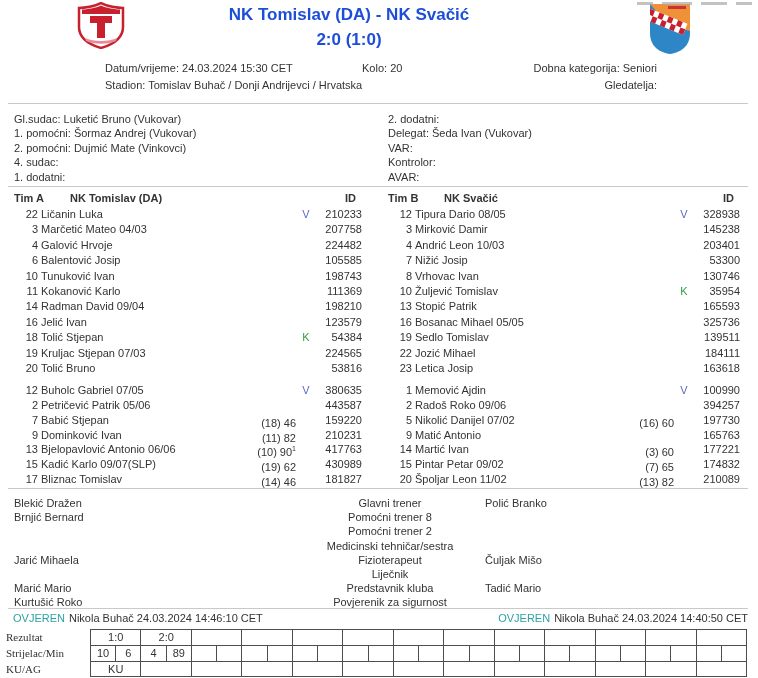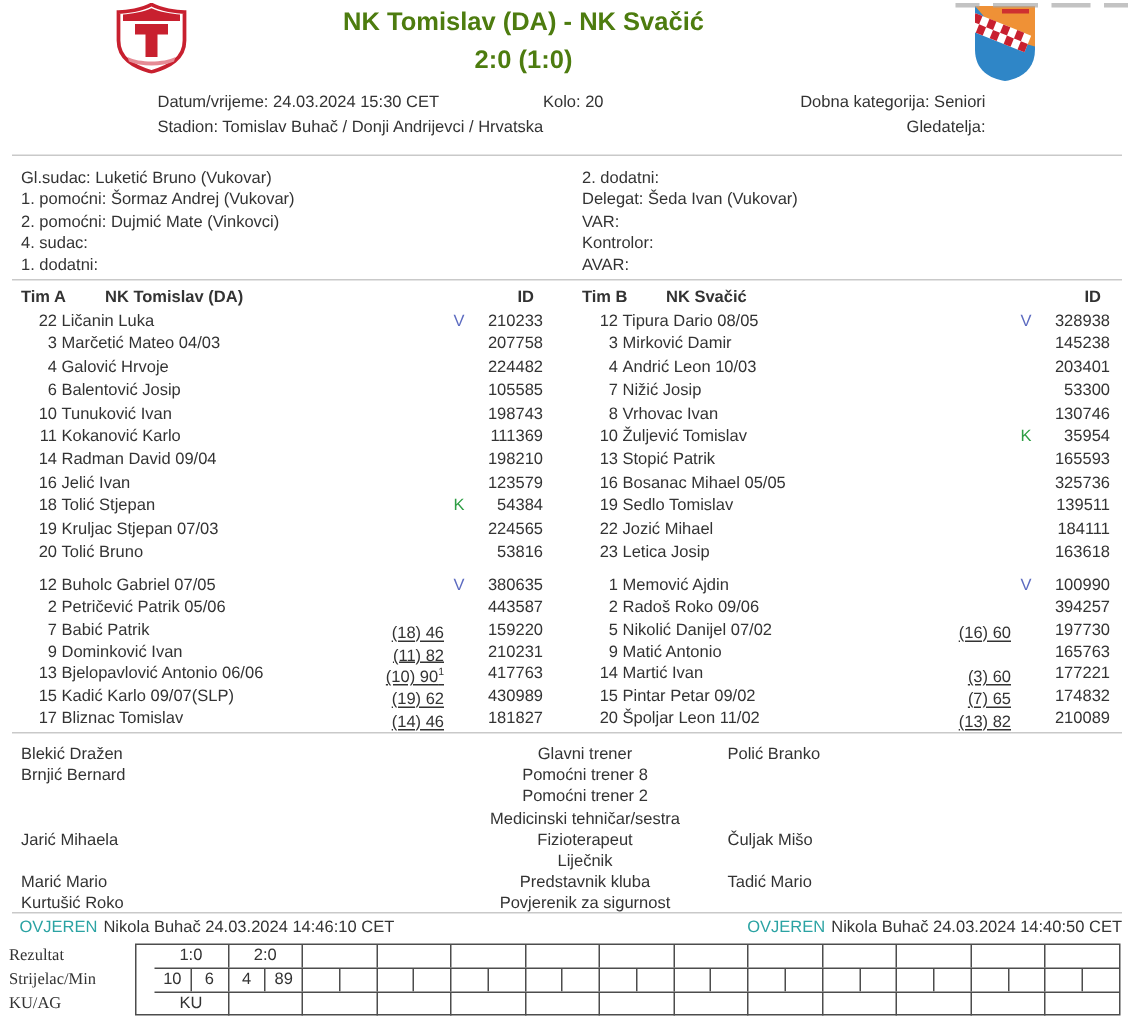--- a/index.html
+++ b/index.html
@@ -7,40 +7,40 @@
     width:758px;height:678px;position:relative;background:#ffffff;
     font-family:"Liberation Sans", sans-serif;font-size:11px;color:#333;
     overflow:hidden;
   }
   .sep{position:absolute;left:8px;right:10px;height:0;border-top:1px solid #c9c9c9;}
   
   .crest{position:absolute;}
   #crest-left{left:75px;top:2px;}
   #crest-right{left:648px;top:3px;}
   .titles{position:absolute;left:110px;right:170px;top:2px;text-align:center;}
-  .title,.score{font-size:17px;font-weight:bold;line-height:25px;color:#4d7c0f;}
+  .title,.score{font-size:17px;font-weight:bold;line-height:25px;color:#1d4ed8;}
   .print-marks{position:absolute;top:2px;right:6px;display:flex;gap:9px;}
   .print-marks i{display:block;height:3px;background:#a9a9a9;opacity:.7;}
   
   .abs{position:absolute;white-space:nowrap;}
   
   .off-list div{line-height:14.4px;}
   
   .team{position:absolute;top:191px;}
   #team-a{left:14px;width:348px;}
   #team-b{left:388px;width:352px;}
   .team-header{display:flex;font-weight:bold;height:16px;line-height:15px;}
   .th-label{width:56px;}
   .th-name{flex:1;}
   .th-id{width:46px;text-align:right;padding-right:6px;}
   .prow{display:flex;height:15.4px;line-height:15.4px;}
   .subs .prow{height:14.8px;line-height:14.8px;}
   .pnum{width:24px;text-align:right;}
   .pname{flex:1;padding-left:3px;white-space:nowrap;overflow:hidden;}
-  .psub{text-align:right;white-space:nowrap;text-decoration:underline;}
+  .psub{text-align:right;white-space:nowrap;}
   .psup{font-size:7px;}
   .pmark{width:20px;text-align:center;}
   .pmark[data-mark="V"]{color:#5c6bc0;}
   .pmark[data-mark="K"]{color:#2e9e44;}
   .pid{width:46px;text-align:right;}
   .subs-gap{height:7px;}
   
   #staff{position:absolute;left:0;top:496px;width:758px;}
   .s-row{position:relative;height:14.2px;line-height:14.2px;}
   .s-left{position:absolute;left:14px;}
@@ -48,21 +48,21 @@
   .s-right{position:absolute;left:485px;}
   
   .cert{position:absolute;top:612px;line-height:13px;}
   #cert-home{left:13px;}
   #cert-away{right:10px;}
   .ovj{color:#2ba3a3;margin-right:4px;}
   
   .rg-label{position:absolute;left:6px;font-family:Liberation Serif, serif;}
   #result-table{
     position:absolute;left:90px;top:629px;width:657px;height:48px;
-    display:flex;flex-direction:column;border:1px solid #4d4d4d;box-sizing:border-box;padding-left:12px;
+    display:flex;flex-direction:column;border:1px solid #4d4d4d;box-sizing:border-box;
   }
   .g-row{flex:1;display:flex;border-bottom:1px solid #4d4d4d;}
   .g-row:last-child{border-bottom:none;}
   .g-cell{flex:1;border-right:1px solid #4d4d4d;text-align:center;line-height:15px;overflow:hidden;}
   .g-cell:last-child{border-right:none;}
   .g-split{display:flex;padding:0;}
   .g-split span{flex:1;text-align:center;}
   .g-split span:last-child{border-left:1px solid #4d4d4d;}
 </style>
 </head>
@@ -249,21 +249,21 @@
       <div class="prow">
         <span class="pnum">2</span>
         <span class="pname">Petričević Patrik 05/06</span>
         <span class="psub"><span></span><sup class="psup"></sup></span>
         <span class="pmark"></span>
         <span class="pid">443587</span>
       </div>
 
       <div class="prow">
         <span class="pnum">7</span>
-        <span class="pname">Babić Patrik</span>
+        <span class="pname">Babić Stjepan</span>
         <span class="psub"><span>(18)  46</span><sup class="psup"></sup></span>
         <span class="pmark"></span>
         <span class="pid">159220</span>
       </div>
 
       <div class="prow">
         <span class="pnum">9</span>
         <span class="pname">Dominković Ivan</span>
         <span class="psub"><span>(11)  82</span><sup class="psup"></sup></span>
         <span class="pmark"></span>

